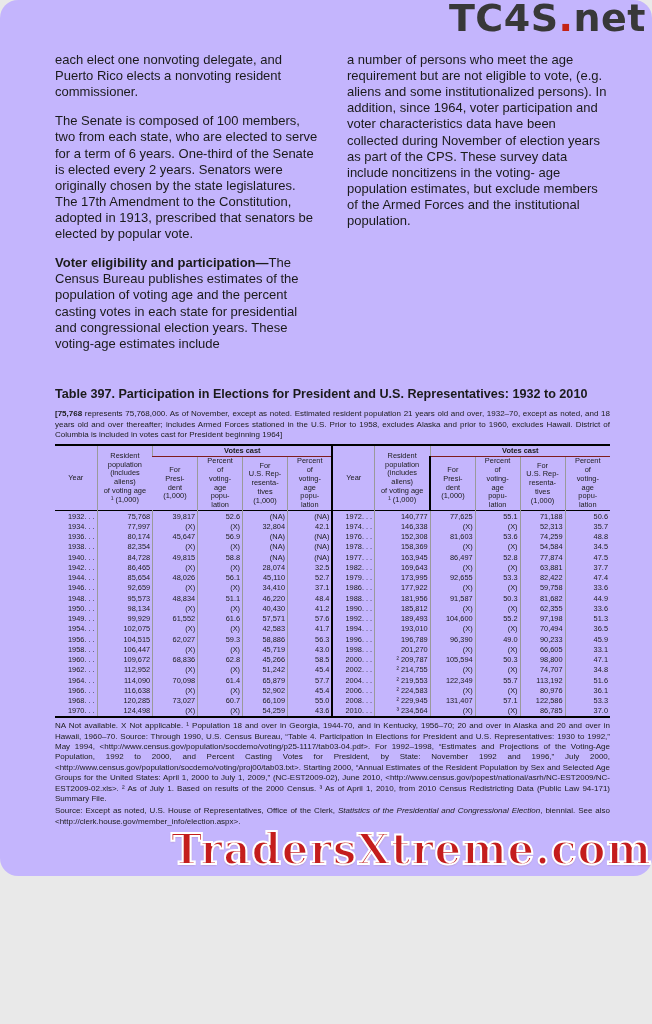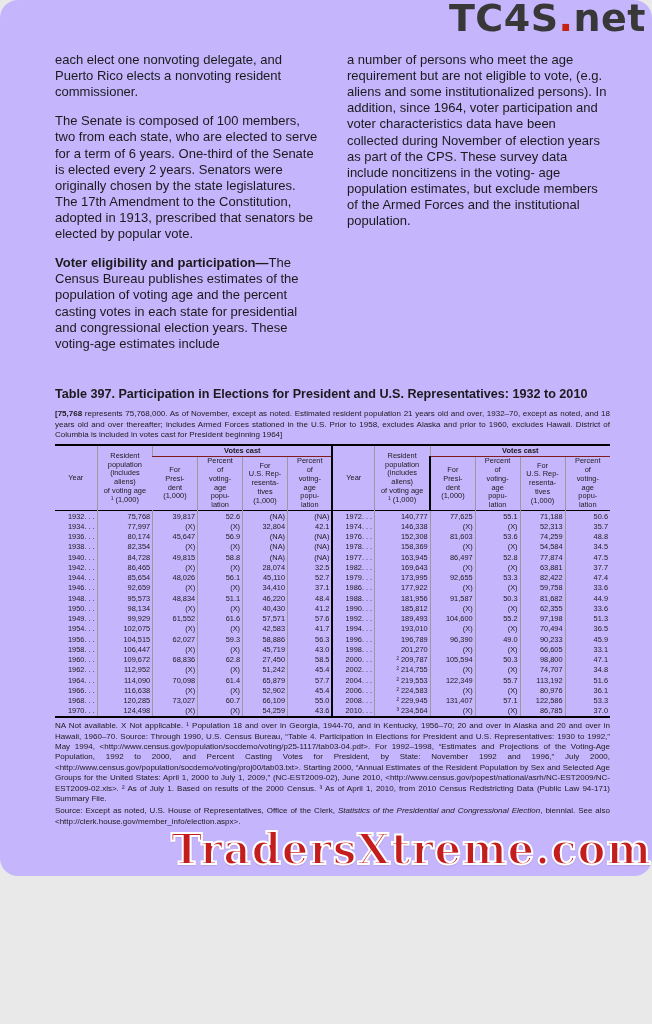--- a/index.html
+++ b/index.html
@@ -368,21 +368,21 @@
               <td class="c-num">(X)</td>
               <td class="c-num">(X)</td>
               <td class="c-num">66,605</td>
               <td class="c-num">33.1</td>
             </tr>
             <tr>
               <td class="c-year">1960. . .</td>
               <td class="c-num">109,672</td>
               <td class="c-num">68,836</td>
               <td class="c-num">62.8</td>
-              <td class="c-num">27,450</td>
+              <td class="c-num">45,266</td>
               <td class="c-num">58.5</td>
               <td class="c-year panel-sep">2000. . .</td>
               <td class="c-num">² 209,787</td>
               <td class="c-num">105,594</td>
               <td class="c-num">50.3</td>
               <td class="c-num">98,800</td>
               <td class="c-num">47.1</td>
             </tr>
             <tr>
               <td class="c-year">1962. . .</td>

